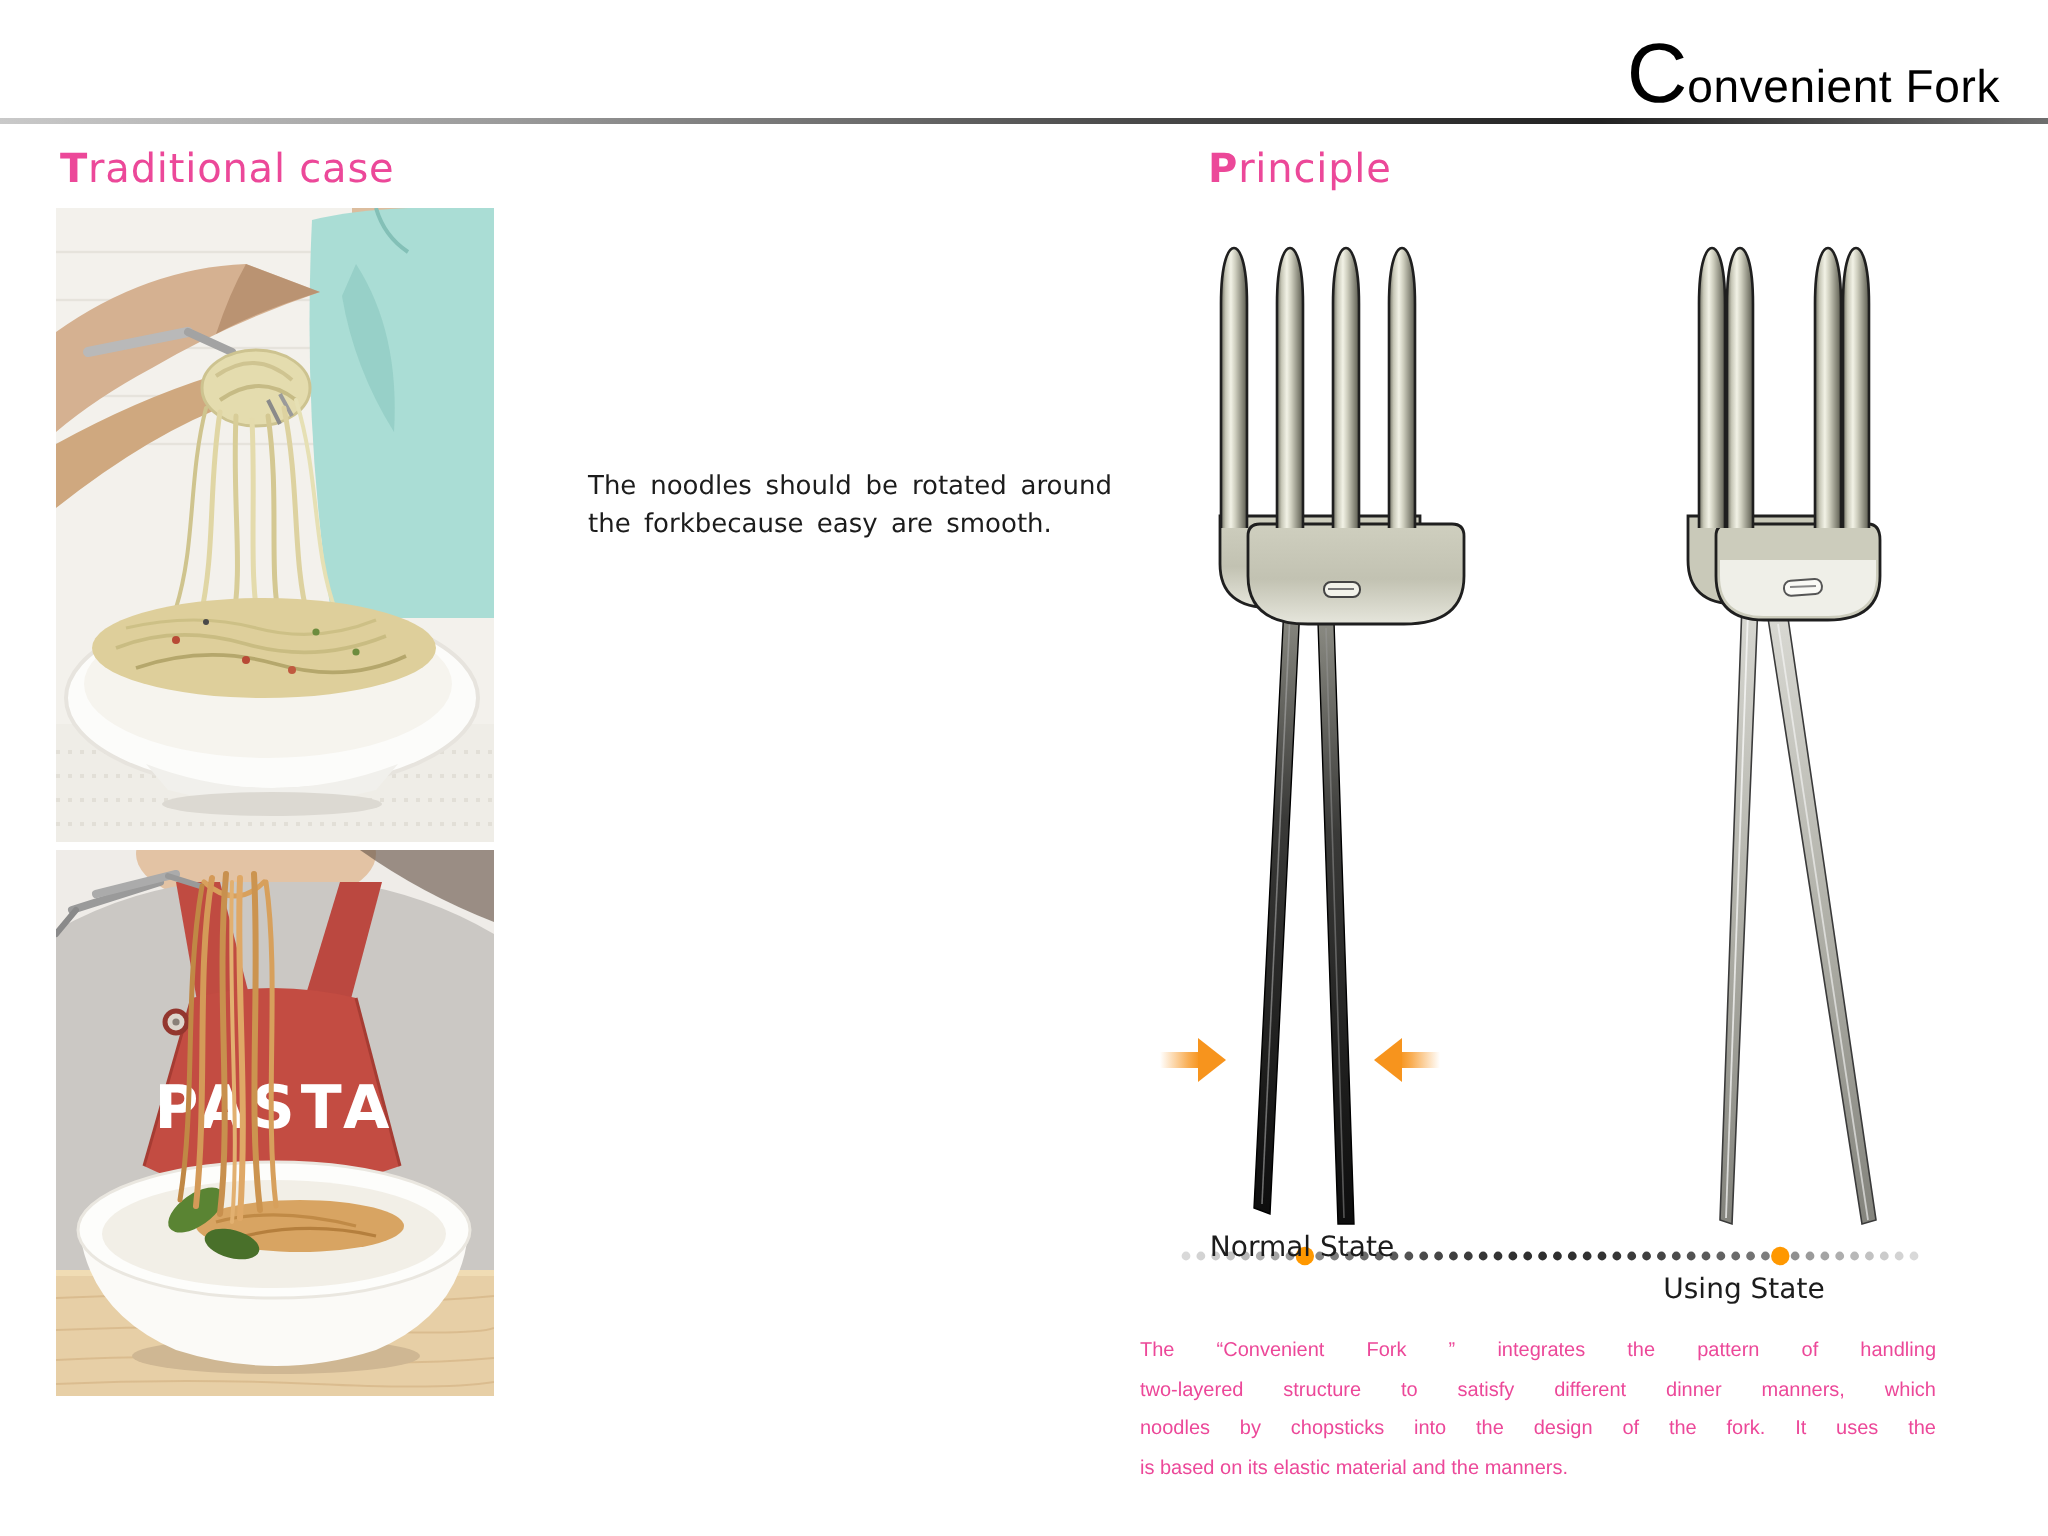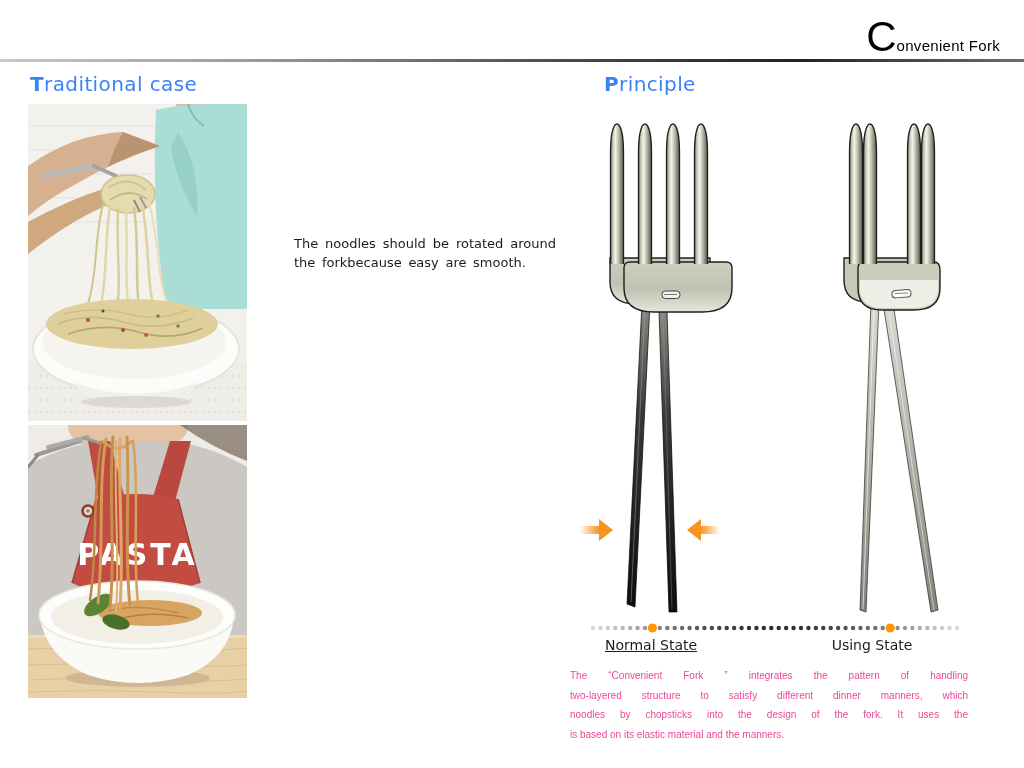--- a/index.html
+++ b/index.html
@@ -4,26 +4,26 @@
 <style>
   html,body{margin:0;padding:0;background:#888;}
   #slide{position:relative;width:1024px;height:768px;background:#ffffff;overflow:hidden;
          font-family:"DejaVu Sans","Liberation Sans",sans-serif;color:#111;}
   .abs{position:absolute;}
 
   
   #page-title{right:24px;top:16px;display:flex;align-items:baseline;color:#000;
               font-family:"Liberation Sans",sans-serif;}
   #page-title .cap{font-size:42px;line-height:42px;}
-  #page-title .rest{font-size:15px;letter-spacing:0.3px;}
+  #page-title .rest{font-size:23px;letter-spacing:0.3px;}
   #header-rule{left:0;top:59px;width:1024px;height:3px;
      background:linear-gradient(to right,#c9c9c9,#9a9a9a 25%,#4a4a4a 55%,#222 78%,#6e6e6e 100%);}
 
   
-  .section-heading{font-size:20px;letter-spacing:0.4px;color:#3b82f6;}
+  .section-heading{font-size:20px;letter-spacing:0.4px;color:#ec4899;}
   .section-heading .init{font-weight:bold;}
 
   
   .caption{width:262px;font-size:13px;line-height:19px;color:#1c1c1c;}
   .cap-line{white-space:nowrap;}
   .cap-line.j{text-align:justify;text-align-last:justify;}
   .cap-line.ws{word-spacing:2.5px;}
   .cap-line.condensed{transform:scale(0.855,1);transform-origin:left center;}
 
   
@@ -335,21 +335,21 @@
       <circle cx="309.57142857142856" cy="8" r="2.2" fill="#909090"></circle>
       <circle cx="317" cy="8" r="2.2" fill="#9a9a9a"></circle>
       <circle cx="324.42857142857144" cy="8" r="2.2" fill="#a4a4a4"></circle>
       <circle cx="331.85714285714283" cy="8" r="2.2" fill="#aeaeae"></circle>
       <circle cx="339.2857142857143" cy="8" r="2.2" fill="#b8b8b8"></circle>
       <circle cx="346.7142857142857" cy="8" r="2.2" fill="#c2c2c2"></circle>
       <circle cx="354.14285714285717" cy="8" r="2.2" fill="#cbcbcb"></circle>
       <circle cx="361.57142857142856" cy="8" r="2.2" fill="#d3d3d3"></circle>
       <circle cx="369" cy="8" r="2.2" fill="#d9d9d9"></circle>
     </svg>
-  <div class="abs state-label" style="left:588px;top:637px;text-decoration:underline;">Normal State</div>
+  <div class="abs state-label" style="left:588px;top:616px;">Normal State</div>
   <div class="abs state-label" style="left:809px;top:637px;">Using State</div>
 
   <div class="abs" id="principle-desc" style="left:570px;top:666px;">
     <div class="para-line j">The “Convenient Fork ” integrates the pattern of handling</div>
     <div class="para-line j">two-layered structure to satisfy different dinner manners, which</div>
     <div class="para-line j">noodles by chopsticks into the design of the fork. It uses the</div>
     <div class="para-line">is based on its elastic material and the manners.</div>
   </div>
 
 </div>

